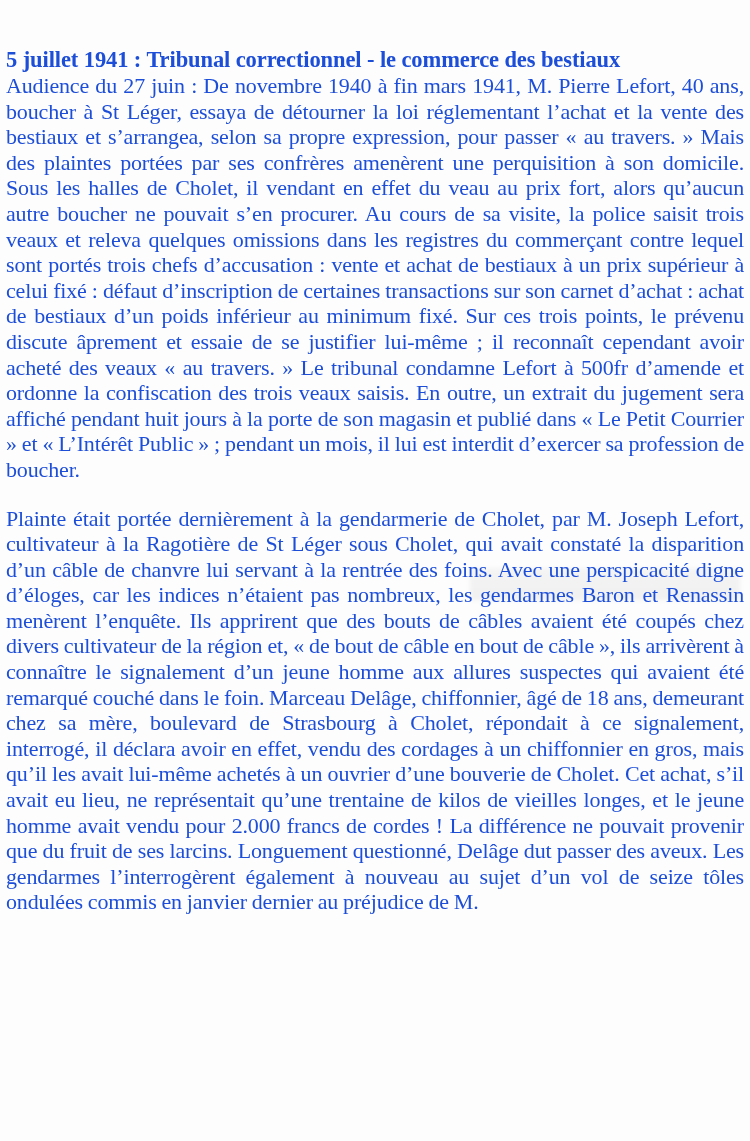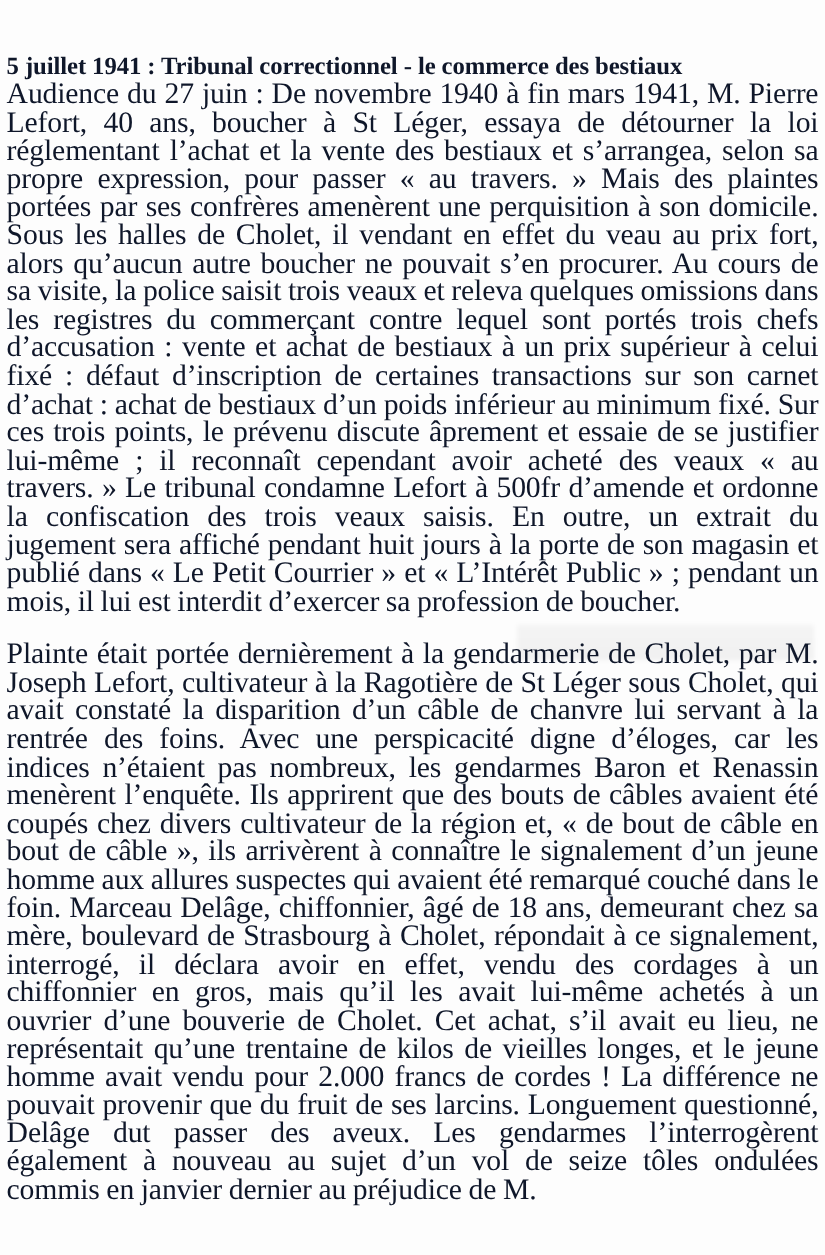--- a/index.html
+++ b/index.html
@@ -13,31 +13,31 @@
       overflow: hidden;
       position: relative;
       background: #fdfdfd;
     }
     .page {
       position: absolute;
       left: 6px;
       top: 47px;
       width: 738px;
       font-family: "Liberation Serif", "DejaVu Serif", serif;
-      color: #0f172a;
+      color: #1d4ed8;
     }
     .section-title {
       font-weight: bold;
       font-size: 22.5px;
       line-height: 26px;
       margin: 0;
       letter-spacing: -0.1px;
     }
     .section-body {
-      font-size: 27px;
+      font-size: 22px;
       line-height: 25.6px;
       text-align: justify;
       margin: 0;
       letter-spacing: -0.15px;
       word-spacing: -0.5px;
     }
     .section-1 {
       margin-bottom: 0;
     }
     .section-2 {

